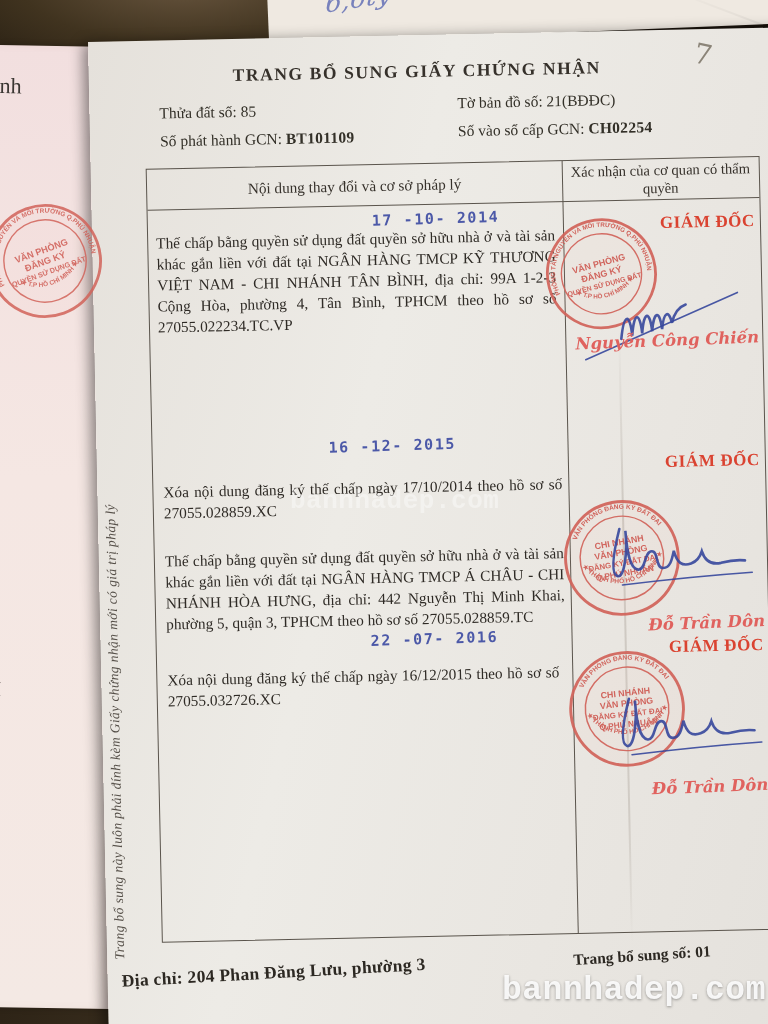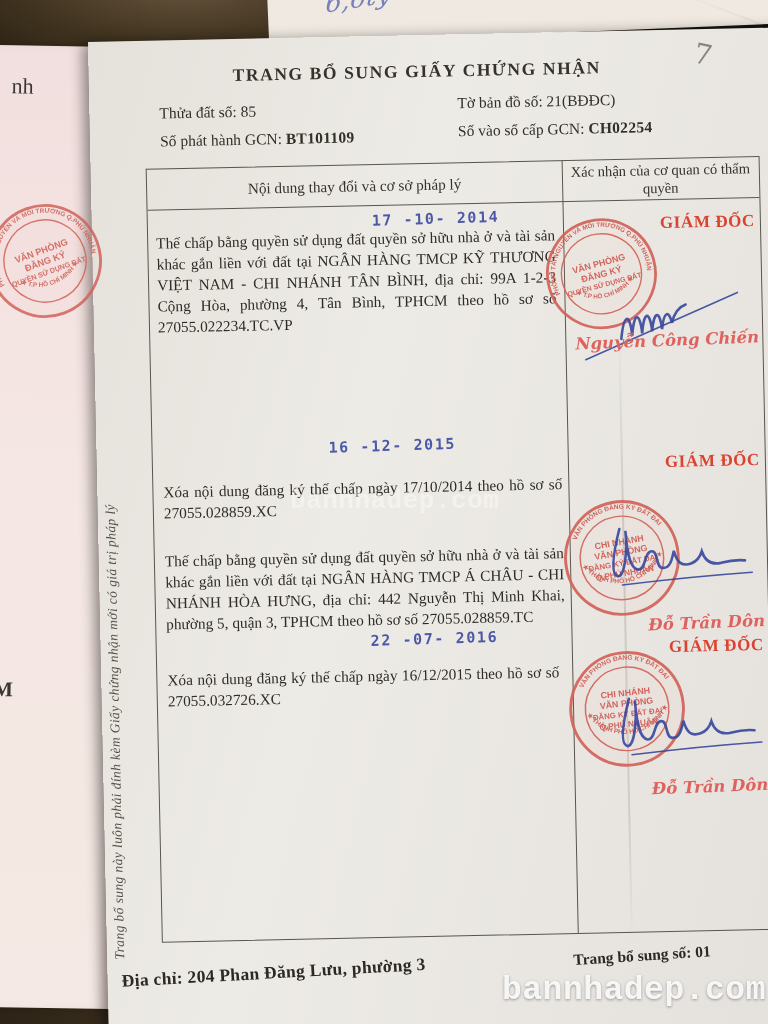--- a/index.html
+++ b/index.html
@@ -8,21 +8,21 @@
       radial-gradient(ellipse 420px 160px at 24% -2%, #6a5740 0%, #40331f 40%, rgba(0,0,0,0) 75%),
       linear-gradient(100deg,#221a10 0%, #352a1b 30%, #1c150d 65%, #120d08 100%);
     font-family:"Liberation Serif", serif;}
   .sliver-page{position:absolute;left:268px;top:-14px;width:520px;height:48px;
     background:#efe9e1;transform:rotate(-2.4deg);}
   .handwriting{position:absolute;left:58px;top:-10px;font-family:"DejaVu Serif",serif;
     font-style:italic;font-size:26px;color:#6470b6;transform:rotate(-7deg) skewX(-14deg);opacity:.85;}
   .pink-page{position:absolute;left:-10px;top:46px;width:128px;height:962px;
     background:linear-gradient(180deg,#f2dfdf 0%,#f5e7e3 45%,#f4e9e4 100%);
     transform:rotate(1deg);box-shadow:inset -12px 0 14px -8px rgba(150,105,95,.30), 3px 0 6px rgba(0,0,0,.25);}
-  .frag{position:absolute;color:#3b3733;font-family:"Liberation Serif",serif;padding-left:12px;}
+  .frag{position:absolute;color:#3b3733;font-family:"Liberation Serif",serif;}
   .frag-nh{left:2px;top:28px;font-size:22px;}
   .frag-m{left:-6px;top:632px;font-size:21px;font-weight:bold;}
   .main-page{position:absolute;left:88px;top:42px;width:700px;height:1010px;
     background:linear-gradient(105deg,#e5e1db 0%,#edebe6 38%,#e9e6e1 70%,#e4e1dc 100%);
     transform:rotate(-1.2deg);transform-origin:top left;
     box-shadow:-5px 2px 14px rgba(0,0,0,.45);}
   .crease-v{position:absolute;left:524px;top:300px;width:2px;height:612px;
     background:linear-gradient(180deg,rgba(90,75,60,0),rgba(90,75,60,.20) 30%,rgba(90,75,60,.16) 80%,rgba(90,75,60,0));}
   .crease-d{position:absolute;left:575px;top:-6px;width:190px;height:2px;
     background:linear-gradient(90deg,rgba(0,0,0,0),rgba(0,0,0,.10));transform:rotate(22deg);}

